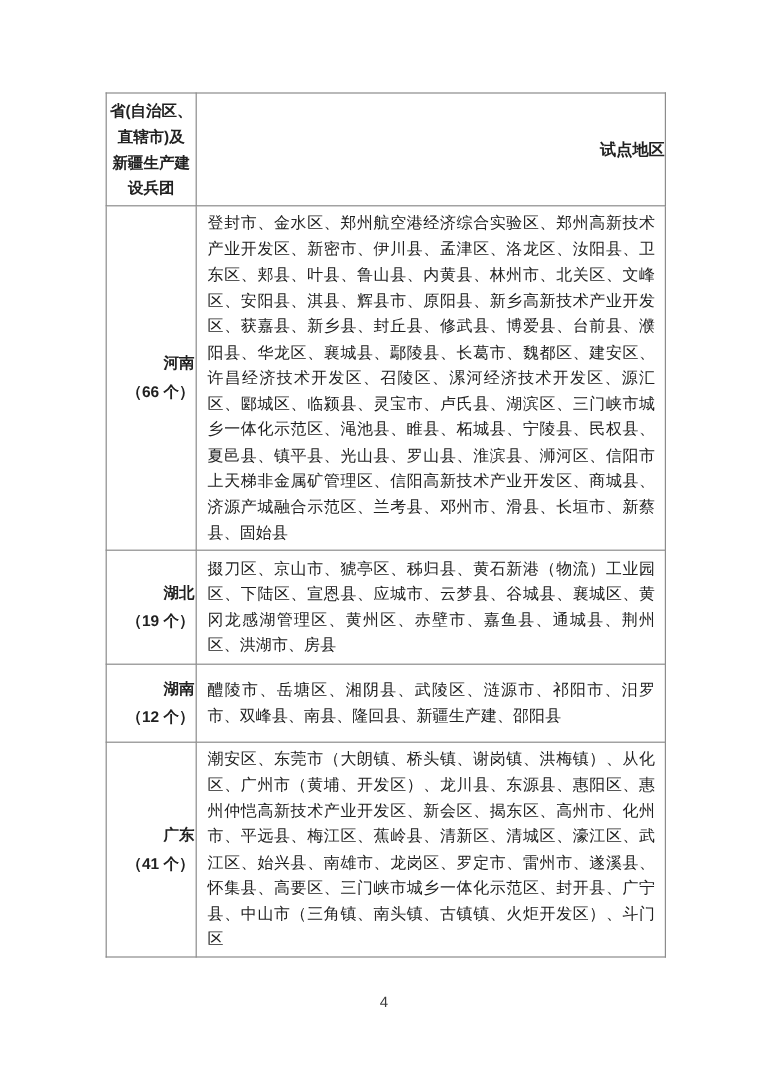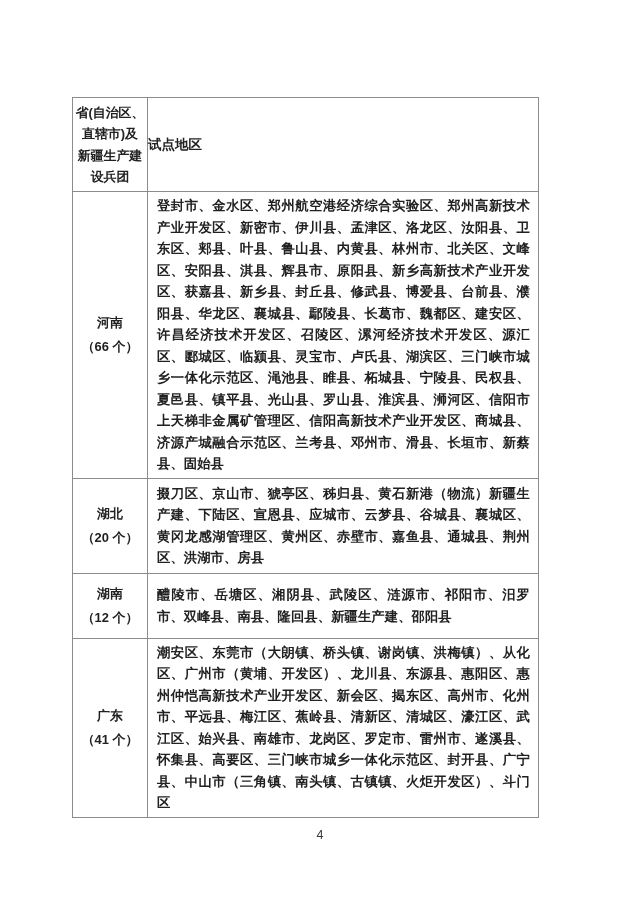--- a/index.html
+++ b/index.html
@@ -15,26 +15,25 @@
   }
   .page {
     position: relative;
     width: 640px;
     height: 904px;
     background: var(--bg, #ffffff);
     overflow: hidden;
   }
   table.pilot-table {
     position: absolute;
-    left: 72px;
+    left: 88px;
     top: 77px;
     width: 466px;
     border-collapse: collapse;
     table-layout: fixed;
-    margin-top: 20px;
   }
   table.pilot-table th,
   table.pilot-table td {
     border: 1px solid var(--border, #8c8c8c);
   }
   col.c-prov { width: 75px; }
   col.c-areas { width: 391px; }
 
   th.prov-h {
     height: 94px;
@@ -42,35 +41,35 @@
     font-weight: 700;
     line-height: 21.5px;
     text-align: center;
     vertical-align: middle;
     white-space: pre-line;
     padding: 1px;
   }
   th.areas-h {
     font-size: 13.5px;
     font-weight: 700;
-    text-align: left;
+    text-align: right;
     vertical-align: middle;
   }
   td.prov {
     font-size: 12.9px;
     font-weight: 700;
     line-height: 24px;
-    text-align: center;
+    text-align: right;
     vertical-align: middle;
     white-space: pre-line;
     padding: 1px;
   }
   td.areas {
     font-size: 13.3px;
-    font-weight: 700;
+    font-weight: 400;
     line-height: 21.5px;
     text-align: justify;
     text-align-last: left;
     vertical-align: middle;
     padding: 3px 8px 3px 9px;
     letter-spacing: 0.1px;
   }
   tr.r-henan    { height: 281px; }
   tr.r-hubei    { height: 95px; }
   tr.r-hunan    { height: 65px; }
@@ -106,22 +105,22 @@
       </tr>
     </thead>
     <tbody>
       <tr class="r-henan">
         <td class="prov">河南
 （66 个）</td>
         <td class="areas">登封市、金水区、郑州航空港经济综合实验区、郑州高新技术产业开发区、新密市、伊川县、孟津区、洛龙区、汝阳县、卫东区、郏县、叶县、鲁山县、内黄县、林州市、北关区、文峰区、安阳县、淇县、辉县市、原阳县、新乡高新技术产业开发区、获嘉县、新乡县、封丘县、修武县、博爱县、台前县、濮阳县、华龙区、襄城县、鄢陵县、长葛市、魏都区、建安区、许昌经济技术开发区、召陵区、漯河经济技术开发区、源汇区、郾城区、临颍县、灵宝市、卢氏县、湖滨区、三门峡市城乡一体化示范区、渑池县、睢县、柘城县、宁陵县、民权县、夏邑县、镇平县、光山县、罗山县、淮滨县、浉河区、信阳市上天梯非金属矿管理区、信阳高新技术产业开发区、商城县、济源产城融合示范区、兰考县、邓州市、滑县、长垣市、新蔡县、固始县</td>
       </tr>
       <tr class="r-hubei">
         <td class="prov">湖北
-（20 个）</td>
-        <td class="areas">掇刀区、京山市、猇亭区、秭归县、黄石新港（物流）新疆生产建、下陆区、宣恩县、应城市、云梦县、谷城县、襄城区、黄冈龙感湖管理区、黄州区、赤壁市、嘉鱼县、通城县、荆州区、洪湖市、房县</td>
+（19 个）</td>
+        <td class="areas">掇刀区、京山市、猇亭区、秭归县、黄石新港（物流）工业园区、下陆区、宣恩县、应城市、云梦县、谷城县、襄城区、黄冈龙感湖管理区、黄州区、赤壁市、嘉鱼县、通城县、荆州区、洪湖市、房县</td>
       </tr>
       <tr class="r-hunan">
         <td class="prov">湖南
 （12 个）</td>
         <td class="areas">醴陵市、岳塘区、湘阴县、武陵区、涟源市、祁阳市、汨罗市、双峰县、南县、隆回县、新疆生产建、邵阳县</td>
       </tr>
       <tr class="r-guangdong">
         <td class="prov">广东
 （41 个）</td>
         <td class="areas">潮安区、东莞市（大朗镇、桥头镇、谢岗镇、洪梅镇）、从化区、广州市（黄埔、开发区）、龙川县、东源县、惠阳区、惠州仲恺高新技术产业开发区、新会区、揭东区、高州市、化州市、平远县、梅江区、蕉岭县、清新区、清城区、濠江区、武江区、始兴县、南雄市、龙岗区、罗定市、雷州市、遂溪县、怀集县、高要区、三门峡市城乡一体化示范区、封开县、广宁县、中山市（三角镇、南头镇、古镇镇、火炬开发区）、斗门区</td>

